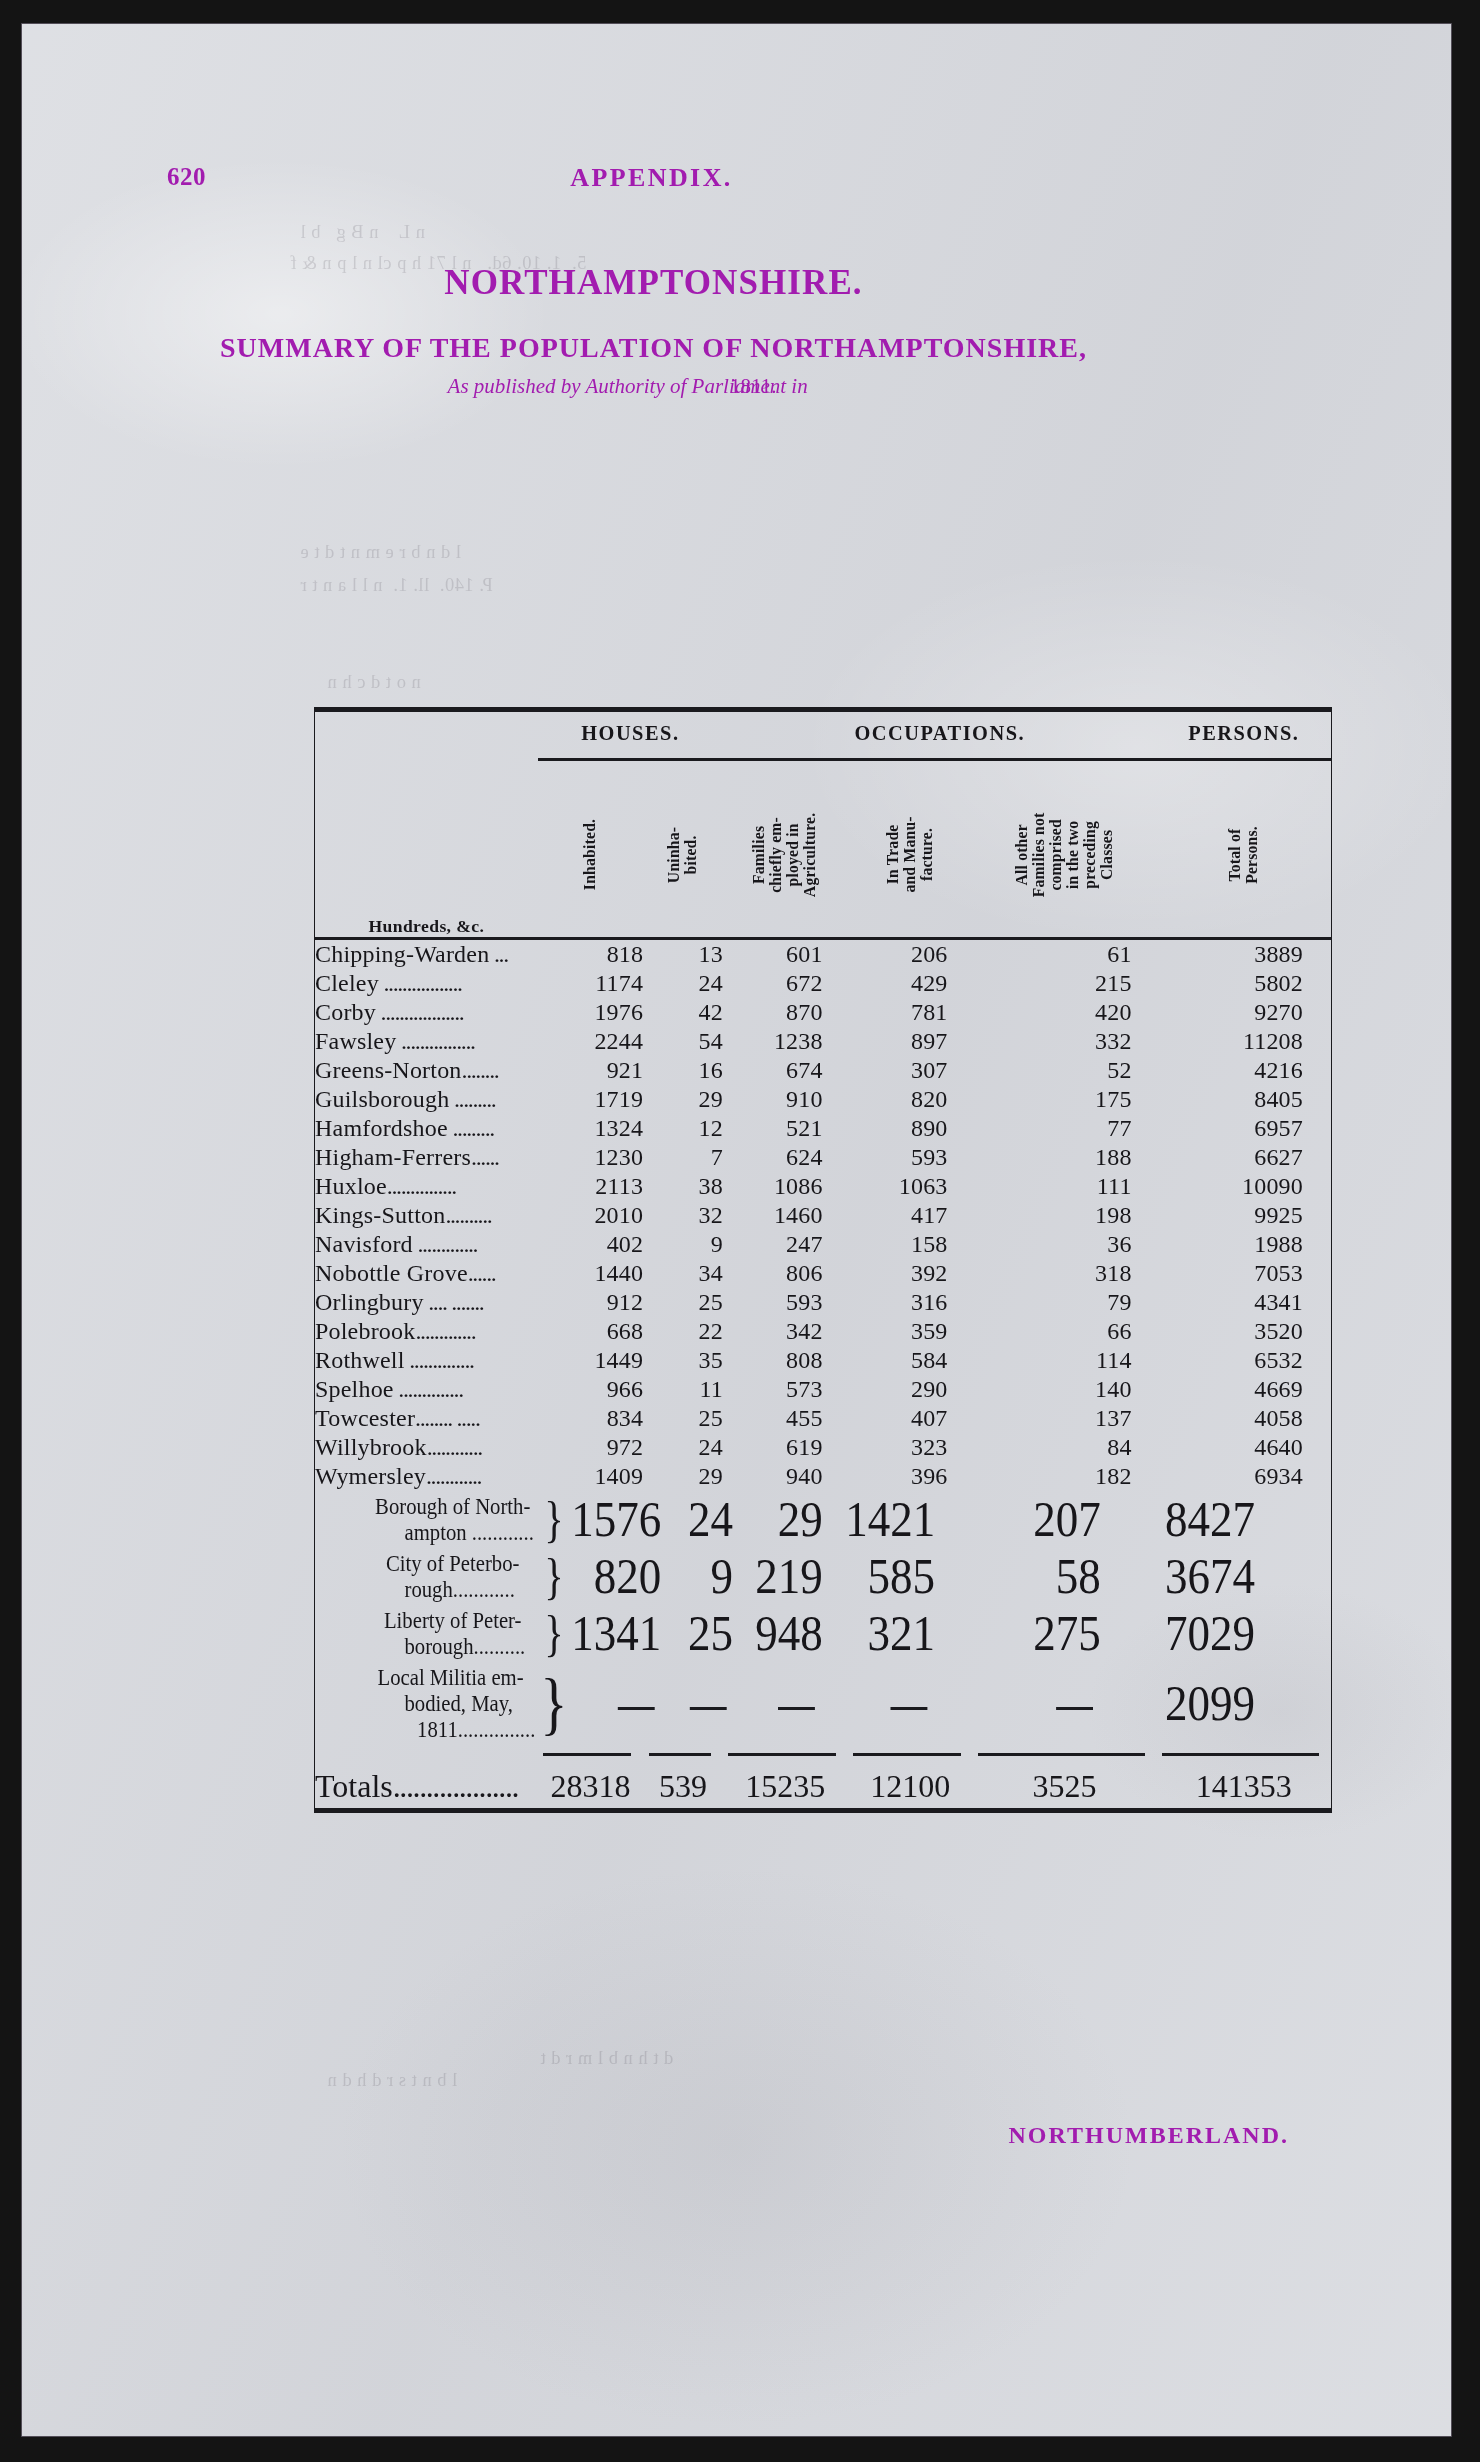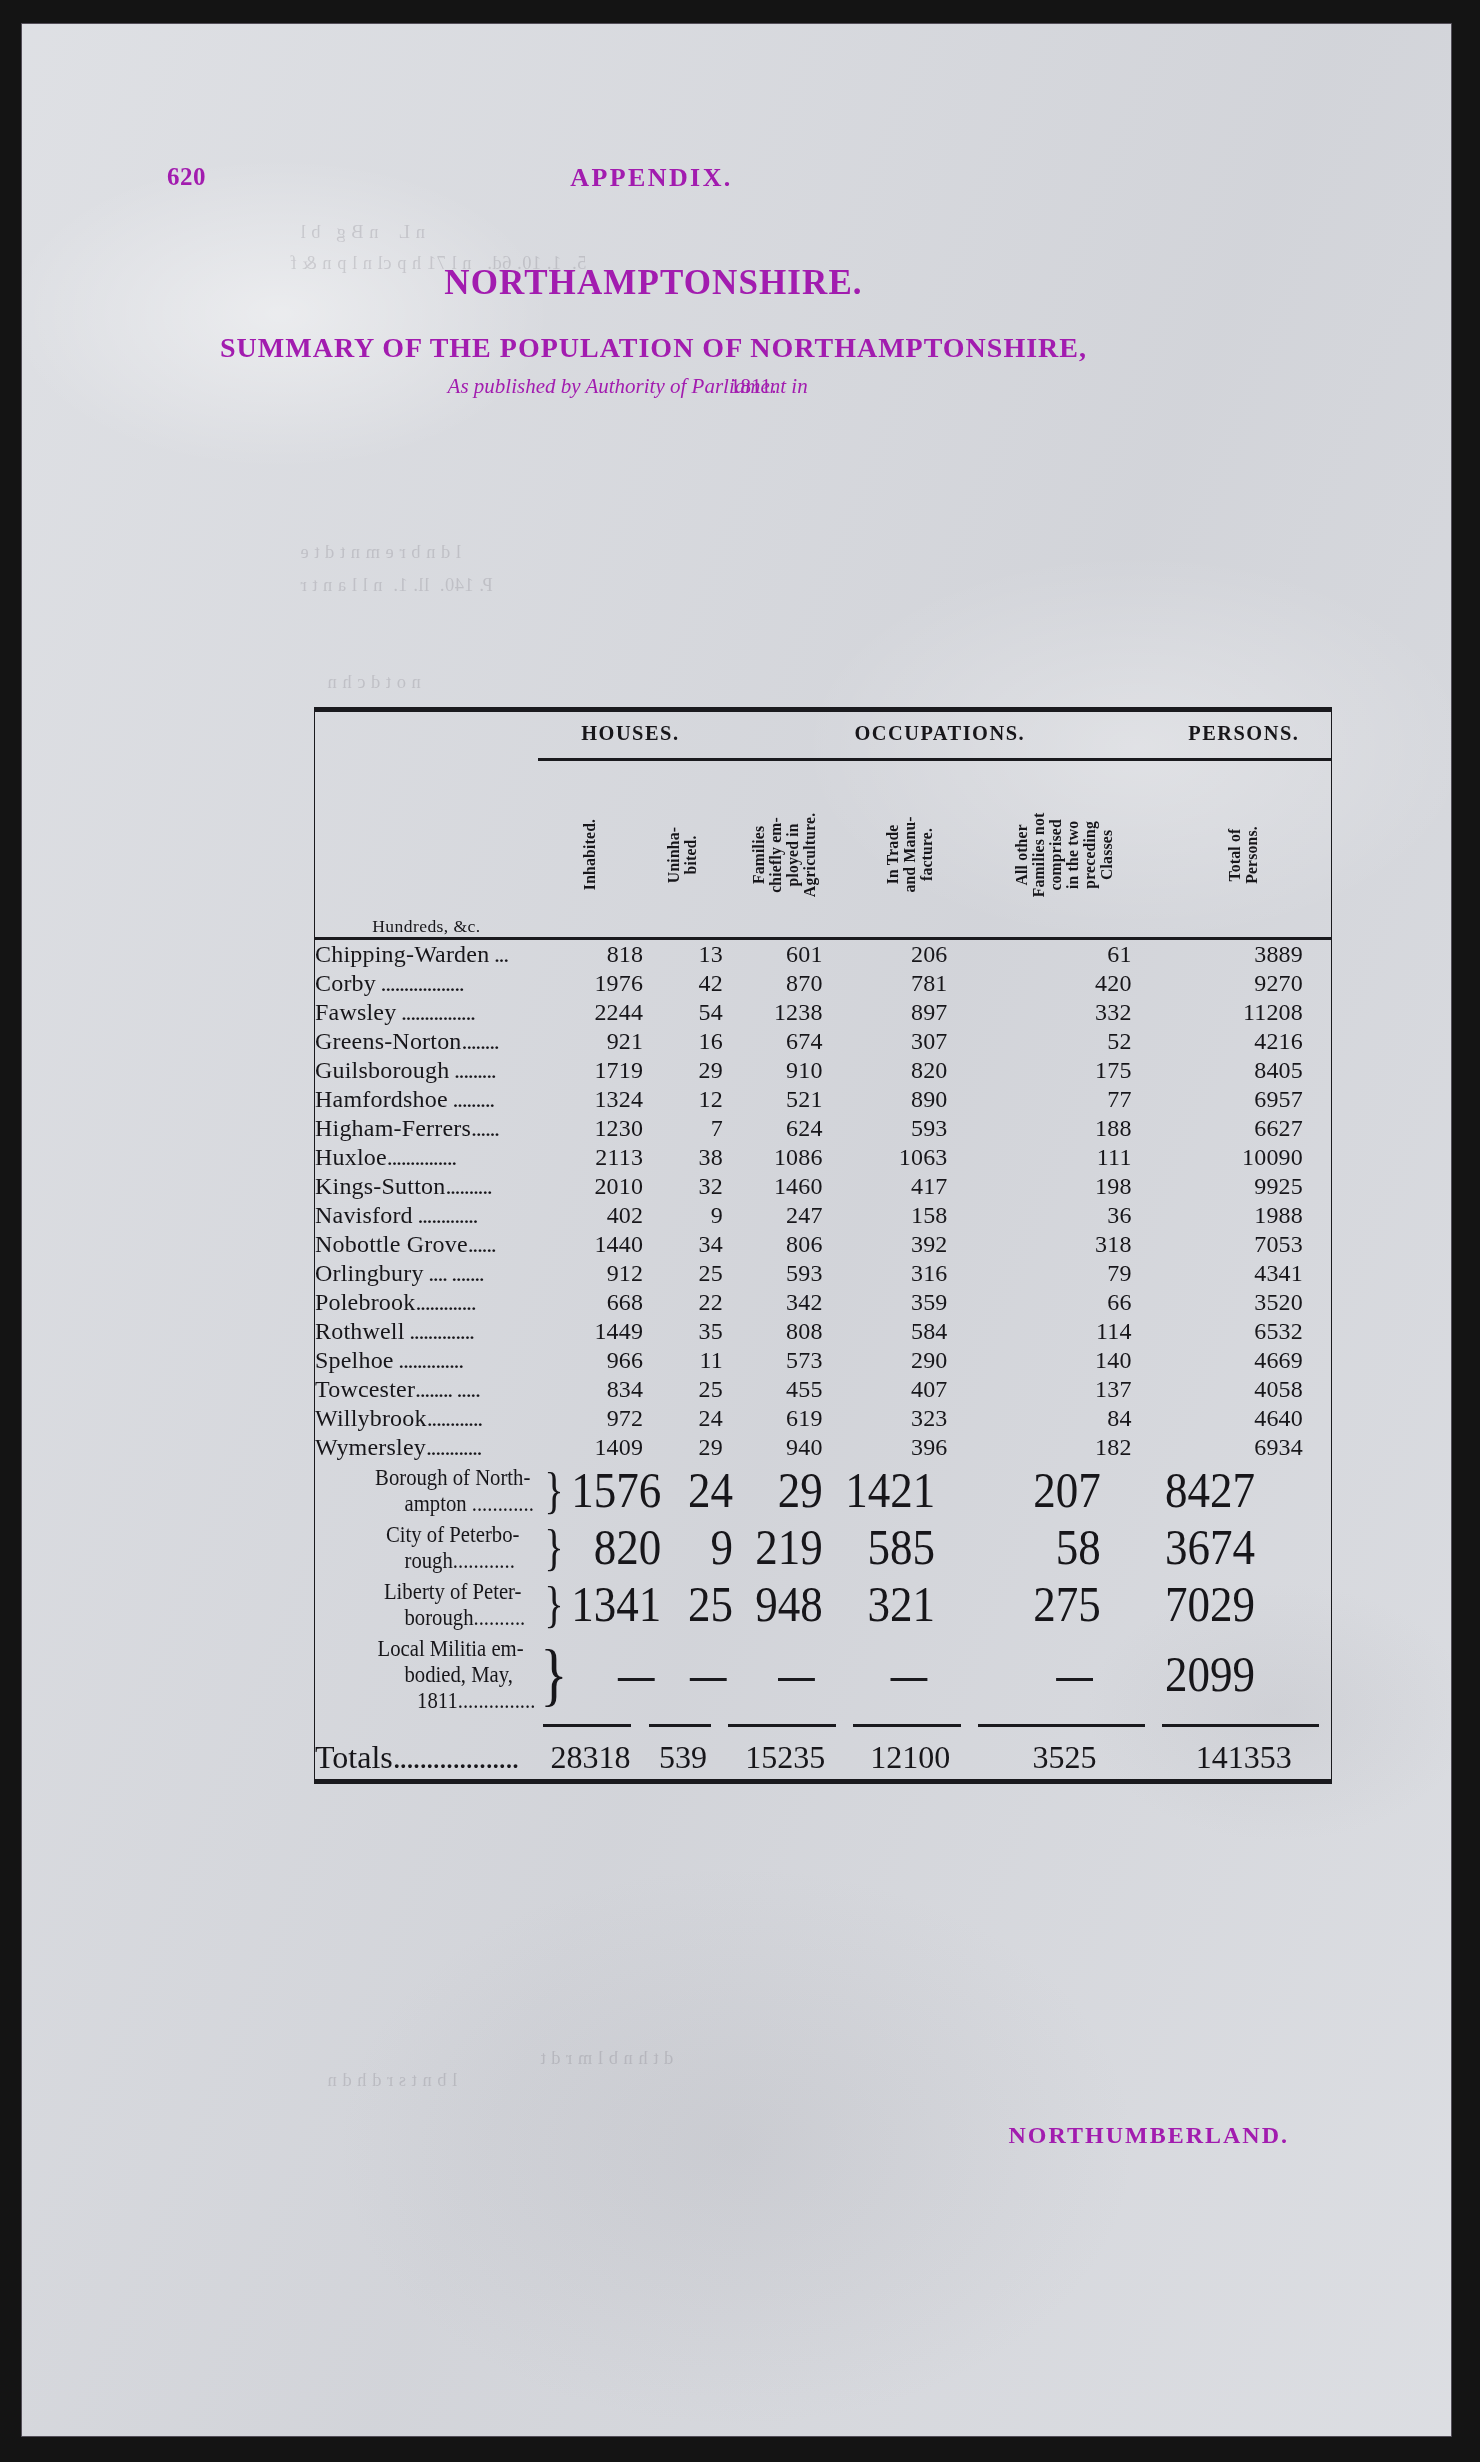--- a/index.html
+++ b/index.html
@@ -135,21 +135,21 @@
     display:flex;
     align-items:center;
     justify-content:center;
   }
   .rot .l{ display:block; }
   
   td.stubhead{
     text-align:center;
     vertical-align:middle;
     font-size:17.6px;
-    font-weight:400;
+    font-weight:700;
     letter-spacing:0.4px;
   }
 
   
   tr.data td{
     height:29px;
     font-size:24px;
     letter-spacing:0.2px;
   }
   td.stub{
@@ -384,20 +384,29 @@
         </tbody>
           <tbody id="rows-body">
             <tr class="data">
               <td class="stub"><span>Chipping-Warden</span><span class="leader"> ...</span></td>
               <td class="vline num">818</td>
               <td class="vline num">13</td>
               <td class="vline num wide">601</td>
               <td class="vline num wide">206</td>
               <td class="vline num wide">61</td>
               <td class="vline num persons">3889</td>
+            </tr>
+            <tr class="data">
+              <td class="stub"><span>Cleley</span><span class="leader"> .................</span></td>
+              <td class="vline num">1174</td>
+              <td class="vline num">24</td>
+              <td class="vline num wide">672</td>
+              <td class="vline num wide">429</td>
+              <td class="vline num wide">215</td>
+              <td class="vline num persons">5802</td>
             </tr>
             <tr class="data">
               <td class="stub"><span>Corby</span><span class="leader"> ..................</span></td>
               <td class="vline num">1976</td>
               <td class="vline num">42</td>
               <td class="vline num wide">870</td>
               <td class="vline num wide">781</td>
               <td class="vline num wide">420</td>
               <td class="vline num persons">9270</td>
             </tr>

